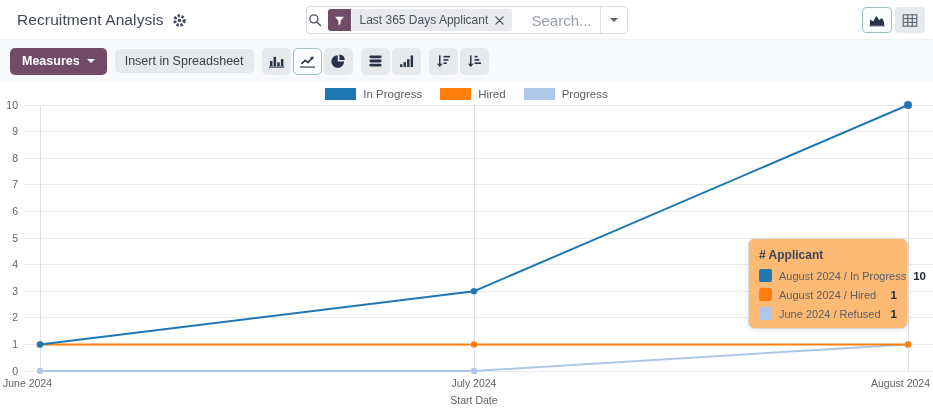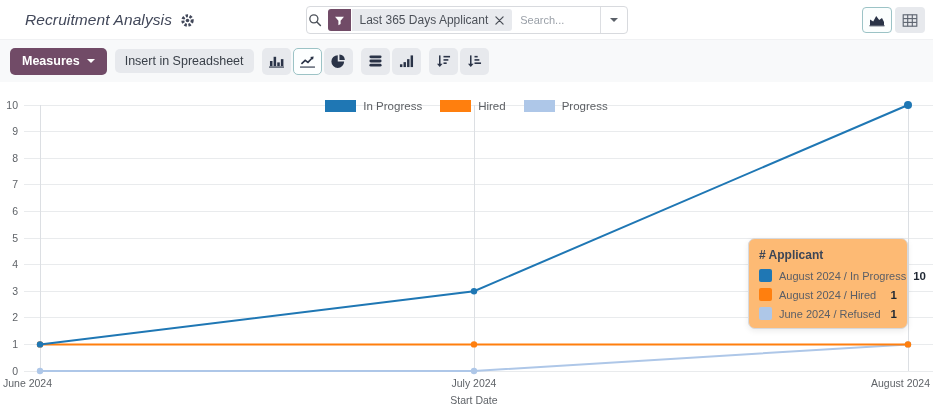--- a/index.html
+++ b/index.html
@@ -2,35 +2,35 @@
 <html><head>
 <meta charset="utf-8">
 <style>
   * { margin:0; padding:0; box-sizing:border-box; }
   html,body { width:933px; height:411px; overflow:hidden; background:#fff;
     font-family:"Liberation Sans", sans-serif; color:#374151; }
   .app { position:relative; width:933px; height:411px; }
 
   
   .topbar { position:relative; height:40px; background:#fff; border-bottom:1px solid #f0f1f3; }
-  .title-wrap { position:absolute; left:25px; top:0; height:40px; display:flex; align-items:center; gap:8px;font-style:italic; }
+  .title-wrap { position:absolute; left:17px; top:0; height:40px; display:flex; align-items:center; gap:8px; }
   .page-title { font-size:15.5px; color:#42485a; letter-spacing:.1px; }
   .gear { display:inline-flex; cursor:pointer; }
 
   .searchbar { position:absolute; left:50%; top:6px; transform:translateX(-50%);
     width:322px; height:28px; background:#fff; border:1px solid #d8dade; border-radius:4px;
     display:flex; align-items:center; padding-left:1px; }
   .search-mag { display:inline-flex; margin-right:6px; }
   .facet { display:inline-flex; align-items:stretch; height:22px; border-radius:3px; overflow:hidden; cursor:pointer; }
   .facet-icon { width:23px; background:#714B67; display:inline-flex; align-items:center; justify-content:center; }
   .facet-body { background:#e8eaee; display:inline-flex; align-items:center; gap:7px; padding:0 8px; margin-left:1px; }
   .facet-label { font-size:12px; color:#4c5159; white-space:nowrap; }
   .facet-close { display:inline-flex; cursor:pointer; }
-  .search-input { flex:1; min-width:10px; border:none; outline:none; font-size:11px;
-    padding:0 8px; color:#a21caf; background:transparent; font-family:"Liberation Sans", sans-serif; }
+  .search-input { flex:1; min-width:10px; border:none; outline:none; font-size:15px;
+    padding:0 8px; color:#a21caf; background:transparent; font-family:"Liberation Sans", sans-serif;text-align:right; }
   .search-input::placeholder { color:#9aa0a8; }
   .search-toggle { width:27px; height:100%; border-left:1px solid #dcdee2; display:flex;
     align-items:center; justify-content:center; cursor:pointer; }
   .caret { width:0; height:0; border-left:4px solid transparent; border-right:4px solid transparent;
     border-top:4.5px solid #5a6068; display:inline-block; }
   .caret.white { border-top-color:#fff; }
 
   .view-switcher { position:absolute; right:8px; top:7px; display:flex; gap:3px; }
   .vs-btn { width:30px; height:26px; border:1px solid transparent; border-radius:4px;
     background:#e7e9ed; display:flex; align-items:center; justify-content:center; cursor:pointer; }
@@ -44,21 +44,21 @@
   .btn-light { height:24px; background:#e7e9ed; color:#3a4049; border:none; border-radius:5px;
     font-family:"Liberation Sans", sans-serif; font-size:12.5px; font-weight:500;
     padding:0 10px; cursor:pointer; white-space:nowrap; }
   .btn-group { display:flex; gap:2px; }
   .icon-btn { width:29px; height:27px; background:#e7e9ed; border:1px solid transparent; border-radius:5px;
     display:flex; align-items:center; justify-content:center; cursor:pointer; color:#3b4252; }
   .icon-btn.active { background:#fdffff; border-color:#9cc3c6; }
 
   
   .chart-area { position:relative; height:329px; background:#fff; }
-  .legend { position:absolute; top:18px; left:0; right:0; display:flex; justify-content:center;
+  .legend { position:absolute; top:6px; left:0; right:0; display:flex; justify-content:center;
     align-items:center; gap:18px; z-index:2; }
   .legend-item { display:inline-flex; align-items:center; gap:7px; cursor:pointer; }
   .legend-swatch { width:31px; height:12px; display:inline-block; }
   .legend-label { font-size:11.5px; color:#5c5f63; }
   .chart-svg { position:absolute; inset:0; width:933px; height:329px; }
   .grid-h { stroke:#e9ebed; stroke-width:1; shape-rendering:crispEdges; }
   .grid-v { stroke:#dcdfe3; stroke-width:1; shape-rendering:crispEdges; }
   .ytick, .xtick { font-family:"Liberation Sans", sans-serif; font-size:10.5px; fill:#5f6368; }
 
   .tooltip { position:absolute; left:748px; top:156px; width:160px; background:#fdba74;

